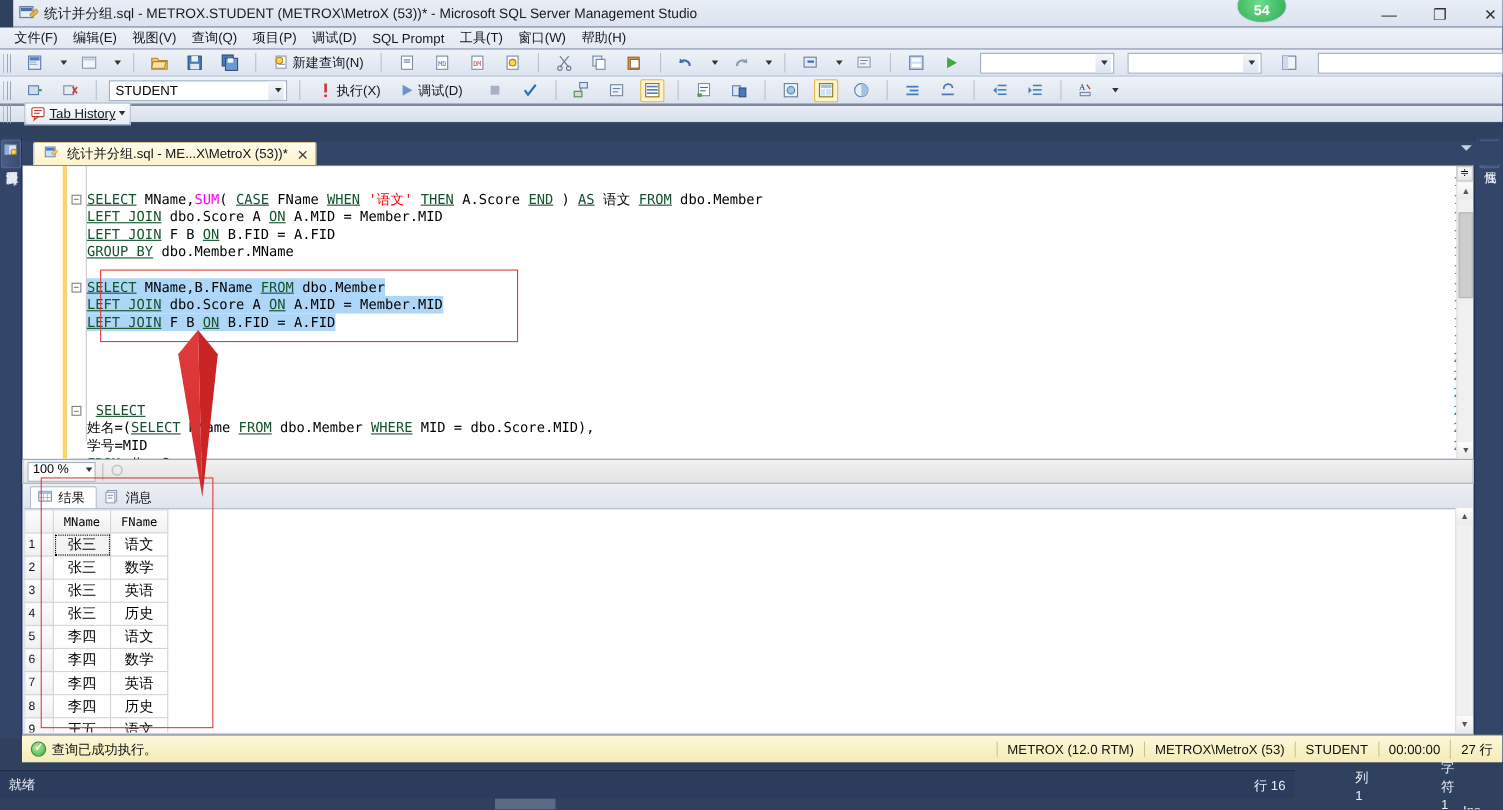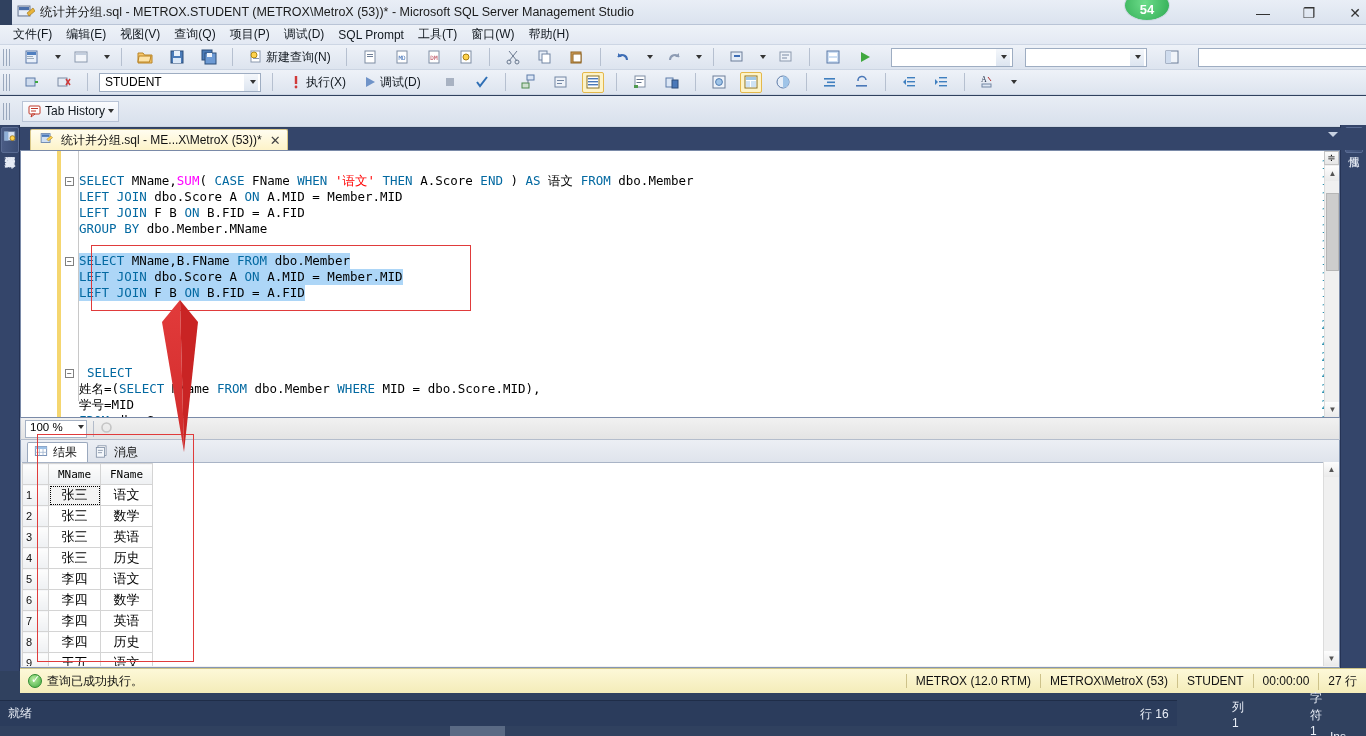--- a/index.html
+++ b/index.html
@@ -42,21 +42,21 @@
   .menu-item { padding:1px 7px; font-size:12px; color:#11181f; white-space:nowrap; }
 
   
   .toolbar {
     position:absolute; left:0; width:1366px; height:25px;
     background:linear-gradient(#eef2f8,#dde4ef);
     display:flex; align-items:center; border-bottom:1px solid #ccd5e3;gap:8px;
   }
   .tb1 { top:45px; }
   .tb2 { top:70px; }
-  .tb3 { top:96px; height:31px; background:linear-gradient(#e8edf5,#d8e0ec); }
+  .tb3 { top:96px; height:15px; background:linear-gradient(#e8edf5,#d8e0ec);text-decoration:underline; }
   .grip { width:7px; height:17px; margin:0 2px 0 3px;
           background:repeating-linear-gradient(to right,#9aa8bd 0 1px,transparent 1px 3px); flex:none;}
   .tbtn { height:21px; min-width:22px; display:flex; align-items:center; justify-content:center;
           margin:0 1px; padding:0 2px; border:1px solid transparent; border-radius:2px; flex:none;}
   .tbtn.on { background:#fdf3c8; border:1px solid #e4b84b; }
   .tsep { width:1px; height:18px; background:#b6c0d0; margin:0 3px; flex:none;}
   .tlabel { font-size:12px; color:#11181f; margin-left:2px; white-space:nowrap;}
   .caret { width:0;height:0;border-left:3px solid transparent;border-right:3px solid transparent;
            border-top:4px solid #333; margin-left:3px;}
   .combo {
@@ -127,21 +127,21 @@
   .fold {
     position:absolute; left:44px; width:9px; height:9px; border:1px solid #808080;
     background:#fff; font-size:8px; line-height:7px; text-align:center; color:#404040;
     font-family:"DejaVu Sans Mono", monospace;
   }
   .codeline {
     position:absolute; left:58px; height:16px; line-height:16px;
     font-family:"DejaVu Sans Mono", monospace; font-size:12.5px; color:#000;
     white-space:pre;
   }
-  .kw  { color:#0369a1; }
+  .kw  { color:#14532d;text-decoration:underline; }
   .fn  { color:#ff00ff; }
   .str { color:#ff0000; }
   .sel { background:#add6f7; }
   .changebar { position:absolute; left:36px; width:4px; background:#f5d66f; }
   .indentline { position:absolute; width:1px; background:#c8c8c8; }
   .redbox {
     position:absolute; border:1px solid #e03b3b; pointer-events:none;
   }
 
   

